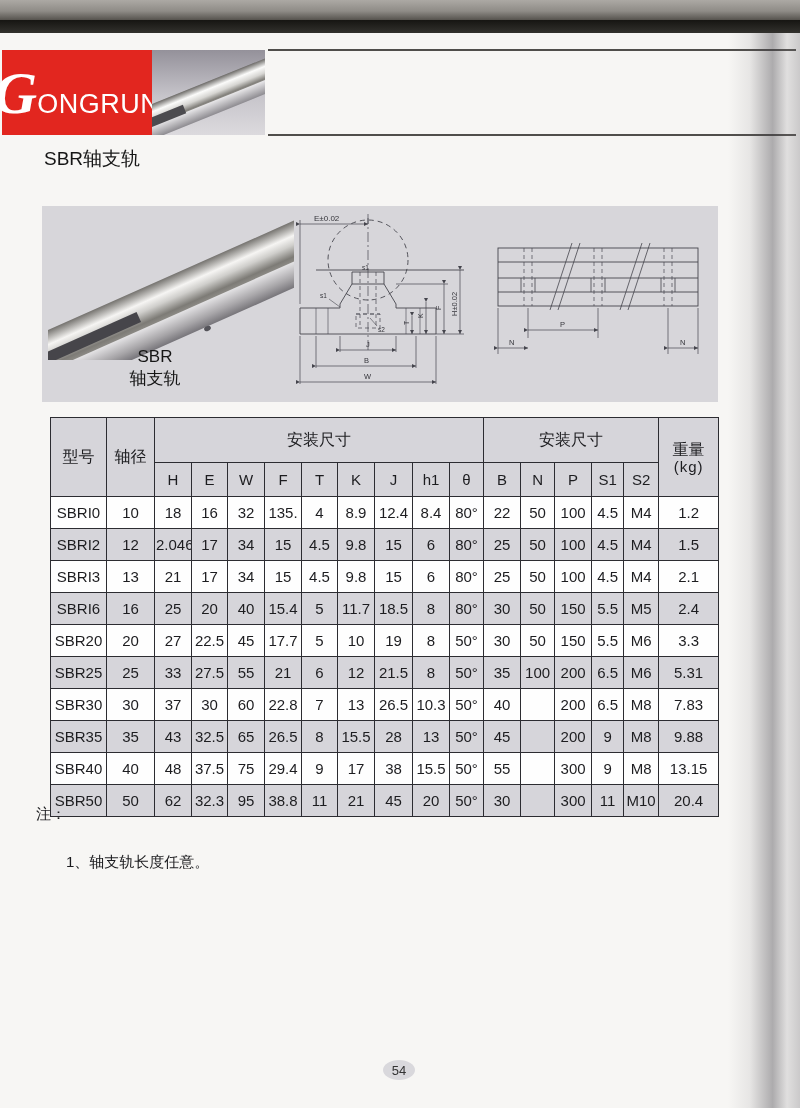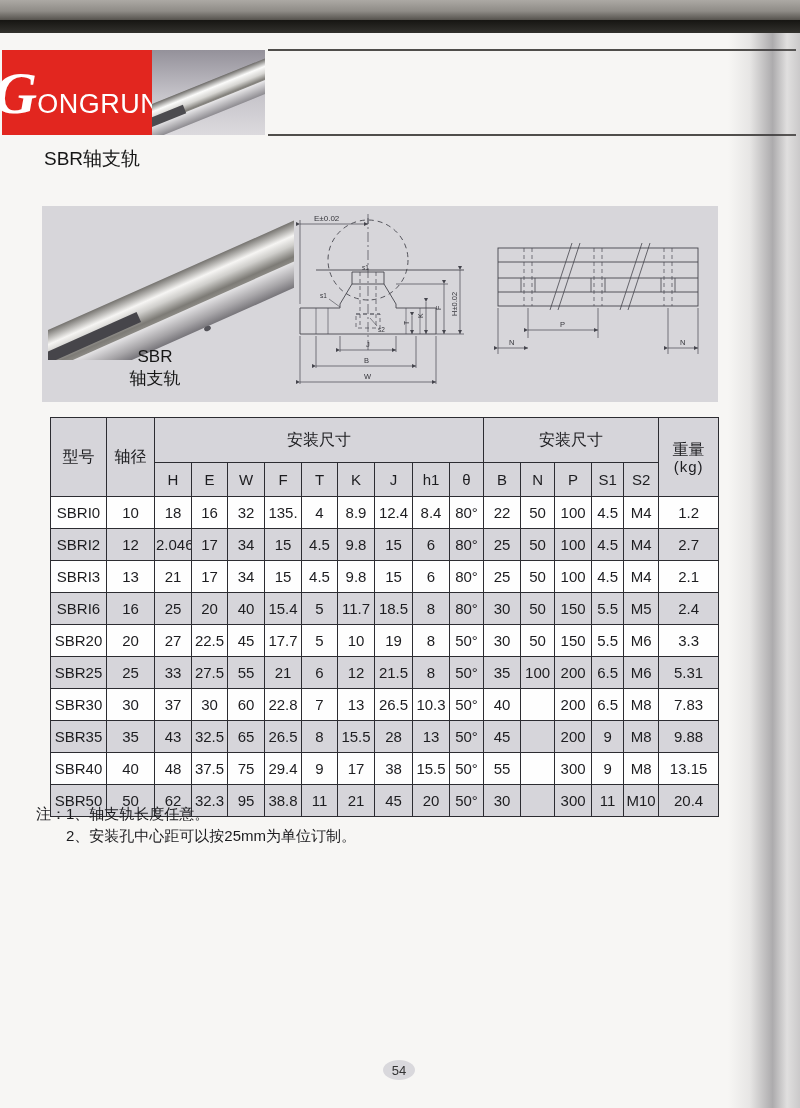--- a/index.html
+++ b/index.html
@@ -69,21 +69,21 @@
   .dim-table .sub th{height:31px;font-size:15px;}
   .dim-table td{height:29px;font-size:15px;background:#fefefe;}
   .dim-table tr.alt td{background:#d6d5da;}
   .wt-label{display:block;font-size:16px;line-height:18px;}
   .wt-unit{display:block;font-size:15px;line-height:15px;letter-spacing:1px;}
 
   
   .notes{position:absolute;left:36px;top:803px;font-size:15px;line-height:22px;color:#1b1b1e;
     display:flex;}
   .notes .prefix{flex:none;}
-  .notes .note-items div{white-space:nowrap;}
+  .notes .note-items div{white-space:nowrap;margin-top:48px;}
 
   .page-num{position:absolute;left:383px;top:1060px;width:32px;height:20px;
     background:#d9d8dc;border-radius:50%;display:flex;align-items:center;justify-content:center;
     font-size:13px;color:#333;}
 </style>
 </head>
 <body>
 
 <div class="page">
 
@@ -310,21 +310,21 @@
           <td>4.5</td>
           <td>9.8</td>
           <td>15</td>
           <td>6</td>
           <td>80°</td>
           <td>25</td>
           <td>50</td>
           <td>100</td>
           <td>4.5</td>
           <td>M4</td>
-          <td>2.7</td>
+          <td>1.5</td>
         </tr>
         <tr>
           <td>SBRI3</td>
           <td>13</td>
           <td>21</td>
           <td>17</td>
           <td>34</td>
           <td>15</td>
           <td>4.5</td>
           <td>9.8</td>
@@ -471,19 +471,18 @@
           <td>M10</td>
           <td>20.4</td>
         </tr>
       </tbody>
   </table>
 
   <div class="notes">
     <span class="prefix">注：</span>
     <span class="note-items">
       <div>1、轴支轨长度任意。</div>
-      <div>2、安装孔中心距可以按25mm为单位订制。</div>
     </span>
   </div>
 
   <div class="page-num">54</div>
 
 </div>
 
 </body></html>

